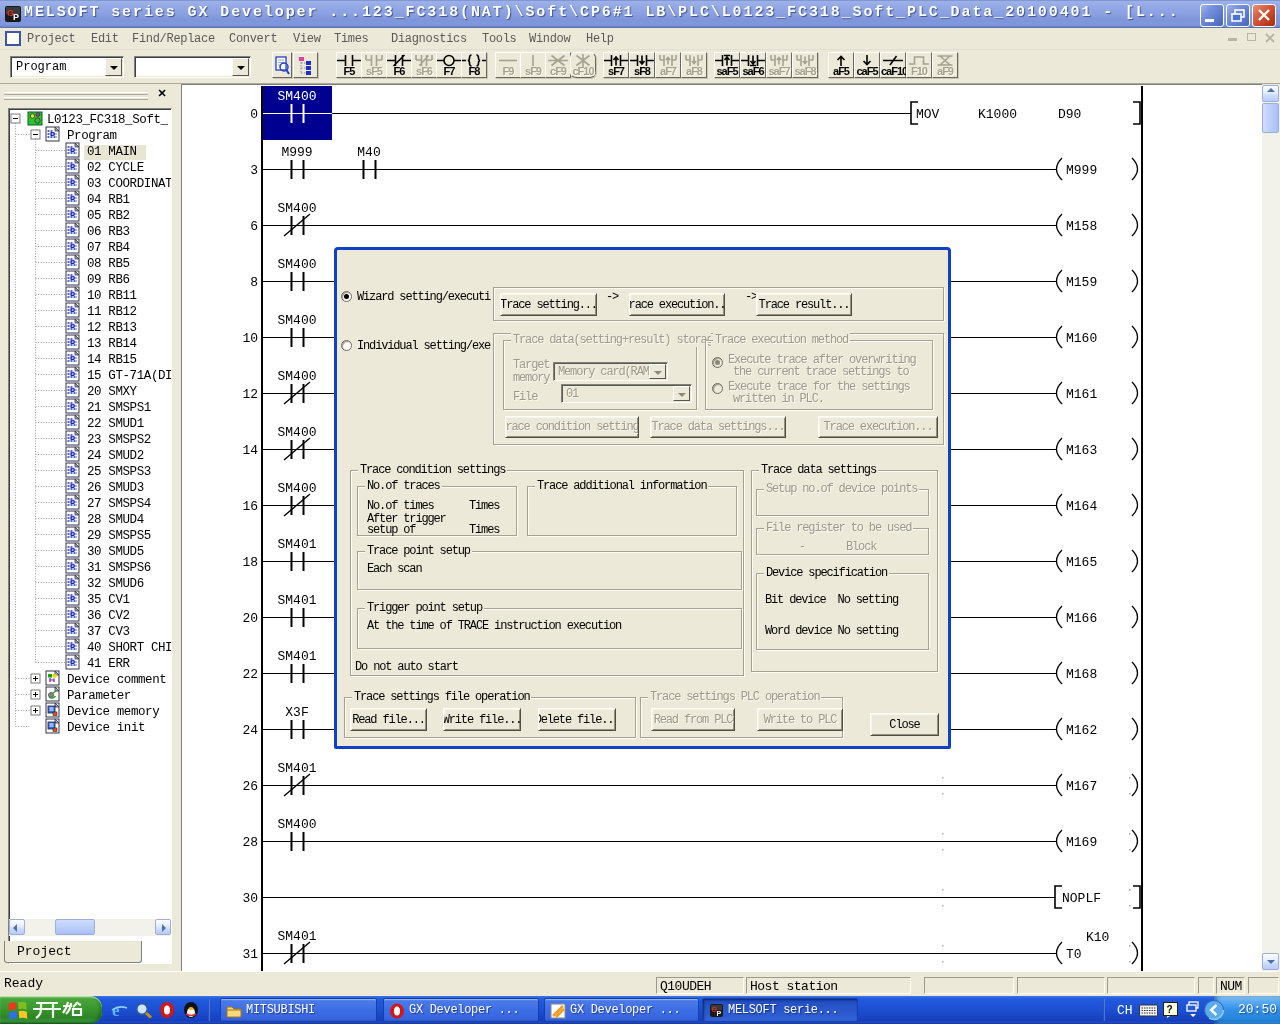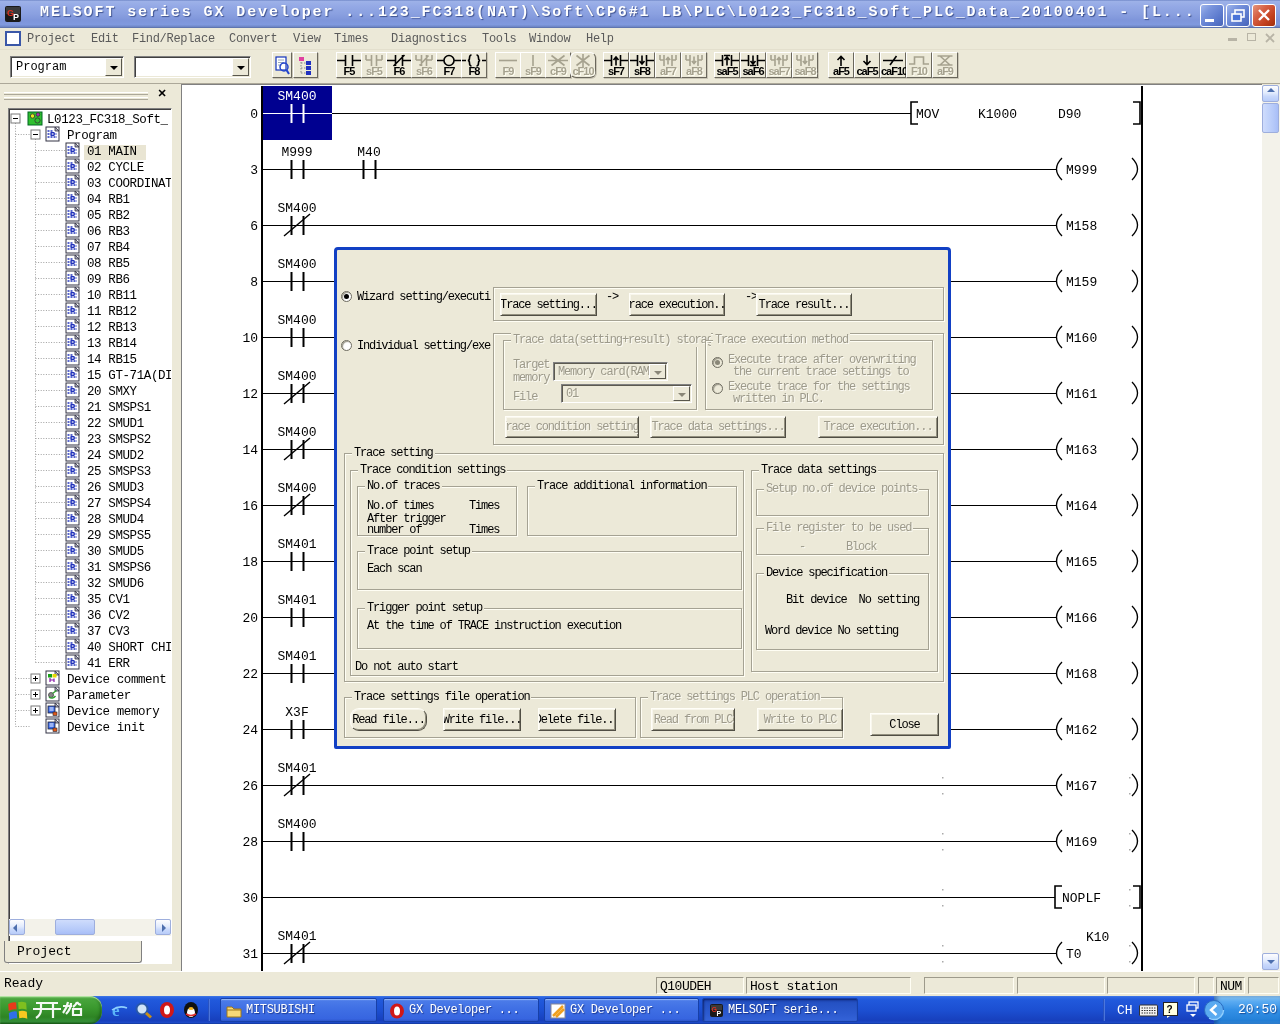--- a/index.html
+++ b/index.html
@@ -6,21 +6,21 @@
 html,body { width:1280px; height:1024px; overflow:hidden; background:#ece9d8;
   font-family:"Liberation Mono", monospace; }
 #stage { position:relative; width:1280px; height:1024px; overflow:hidden; }
 
 
 #titlebar { position:absolute; left:0; top:0; width:1280px; height:28px;
   background:linear-gradient(180deg,#7088c8 0%,#9db1e8 5%,#93a8e5 25%,#8aa0e0 50%,#7e95da 72%,#8099de 88%,#6c84c4 96%,#55699f 100%); }
 #titlebar .ticon { position:absolute; left:3px; top:4px; width:20px; height:20px; }
 #titletext { position:absolute; left:24px; top:4px; width:1160px; height:22px;
   color:#fff; font:bold 15px "Liberation Mono",monospace; letter-spacing:1.9px;
-  white-space:nowrap; overflow:hidden; text-shadow:1px 1px 1px rgba(0,20,80,.55);margin-left:16px; }
+  white-space:nowrap; overflow:hidden; text-shadow:1px 1px 1px rgba(0,20,80,.55); }
 .capbtn { position:absolute; top:4px; width:24px; height:23px; border-radius:3px;
   border:1px solid #fff; }
 .capblue { background:linear-gradient(135deg,#a0b6ec 0%,#7893dc 30%,#5a78cc 70%,#4a66b8 100%); }
 .capred  { background:linear-gradient(135deg,#e5947c 0%,#d66044 35%,#c2401e 70%,#a0300e 100%); }
 .capbtn svg { position:absolute; left:0; top:0; }
 
 
 #menubar { position:absolute; left:0; top:28px; width:1280px; height:22px;
   background:#ece9d8; border-bottom:1px solid #e3dfcd; }
 #menubar .mitem { position:absolute; top:4px; color:#5a5a5a;
@@ -819,32 +819,29 @@
     <div class="dtext dgray" style="left:22px;top:12px;">Execute trace after overwriting</div>
     <div class="dtext dgray" style="left:27px;top:24px;">the current trace settings to</div>
     <div class="radio dis" style="left:6px;top:42px;"></div>
     <div class="dtext dgray" style="left:22px;top:39px;">Execute trace for the settings</div>
     <div class="dtext dgray" style="left:27px;top:51px;">written in PLC.</div>
   </div>
   <div class="dbtn dis" style="left:168px;top:166px;width:134px;height:22px;">Trace condition settings</div>
   <div class="dbtn dis" style="left:313px;top:166px;width:136px;height:22px;">Trace data settings...</div>
   <div class="dbtn dis" style="left:481px;top:166px;width:120px;height:22px;">Trace execution...</div>
 
-  <div class="grp" style="left:7px;top:203px;width:600px;height:229px;">
-    <div class="glab">Trace setting</div>
-  </div>
   <div class="grp" style="left:13px;top:220px;width:394px;height:206px;">
     <div class="glab">Trace condition settings</div>
   </div>
   <div class="grp" style="left:20px;top:236px;width:160px;height:50px;">
     <div class="glab">No.of traces</div>
     <div class="dtext" style="left:9px;top:12px;">No.of times</div>
     <div class="dtext" style="left:111px;top:12px;">Times</div>
     <div class="dtext" style="left:9px;top:25px;">After trigger</div>
-    <div class="dtext" style="left:9px;top:36px;">number of</div>
+    <div class="dtext" style="left:9px;top:36px;">setup of</div>
     <div class="dtext" style="left:111px;top:36px;">Times</div>
   </div>
   <div class="grp" style="left:20px;top:301px;width:385px;height:39px;">
     <div class="glab">Trace point setup</div>
     <div class="dtext" style="left:9px;top:10px;">Each scan</div>
   </div>
   <div class="grp" style="left:190px;top:236px;width:210px;height:50px;">
     <div class="glab">Trace additional information</div>
   </div>
   <div class="grp" style="left:20px;top:358px;width:385px;height:41px;">
@@ -859,27 +856,27 @@
   <div class="grp dis" style="left:419px;top:239px;width:173px;height:27px;">
     <div class="glab">Setup no.of device points</div>
   </div>
   <div class="grp dis" style="left:419px;top:278px;width:173px;height:27px;">
     <div class="glab">File register to be used</div>
     <div class="dtext dgray" style="left:42px;top:11px;">-</div>
     <div class="dtext dgray" style="left:89px;top:11px;">Block</div>
   </div>
   <div class="grp" style="left:419px;top:323px;width:173px;height:77px;padding-left:41px;">
     <div class="glab">Device specification</div>
-    <div class="dtext" style="left:8px;top:19px;margin-left:21px;">Bit device&nbsp;&nbsp;No setting</div>
+    <div class="dtext" style="left:8px;top:19px;">Bit device&nbsp;&nbsp;No setting</div>
     <div class="dtext" style="left:8px;top:50px;">Word device No setting</div>
   </div>
 
   <div class="grp" style="left:7px;top:447px;width:292px;height:41px;">
     <div class="glab">Trace settings file operation</div>
-    <div class="dbtn" style="left:5px;top:10px;width:77px;height:23px;border-radius:9px;">Read file...</div>
+    <div class="dbtn" style="left:5px;top:10px;width:77px;height:23px;">Read file...</div>
     <div class="dbtn" style="left:98px;top:10px;width:78px;height:23px;">Write file...</div>
     <div class="dbtn" style="left:193px;top:10px;width:78px;height:23px;">Delete file...</div>
   </div>
   <div class="grp dis" style="left:303px;top:447px;width:203px;height:41px;">
     <div class="glab">Trace settings PLC operation</div>
     <div class="dbtn dis" style="left:10px;top:10px;width:84px;height:23px;">Read from PLC</div>
     <div class="dbtn dis" style="left:116px;top:10px;width:86px;height:23px;">Write to PLC</div>
   </div>
   <div class="dbtn" style="left:533px;top:463px;width:69px;height:23px;">Close</div>
 </div>

